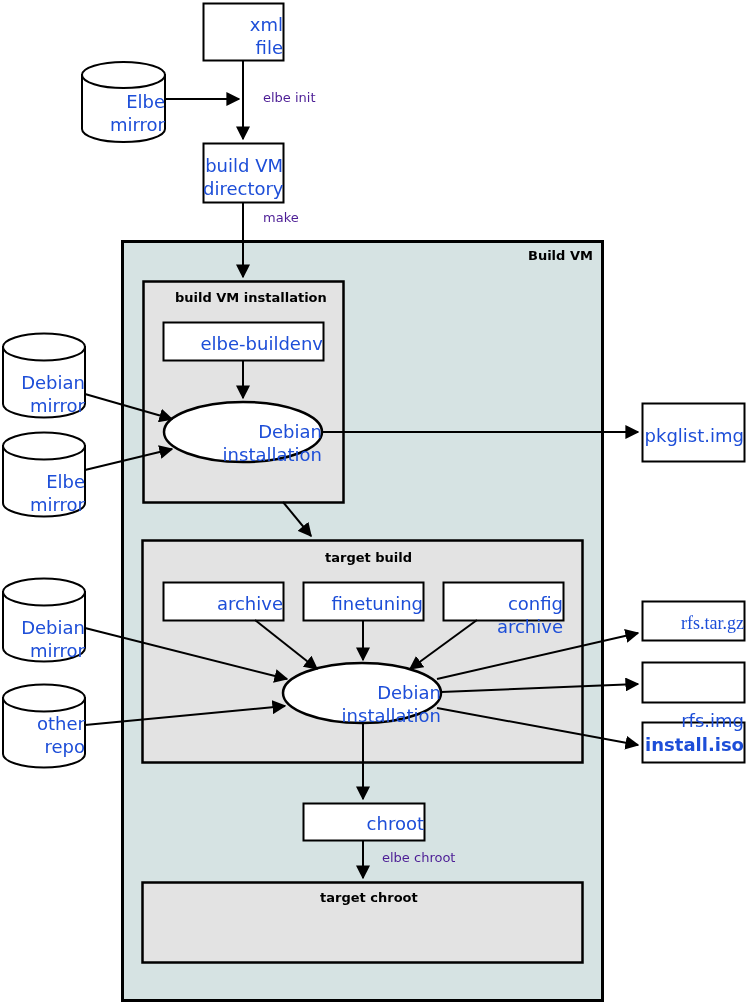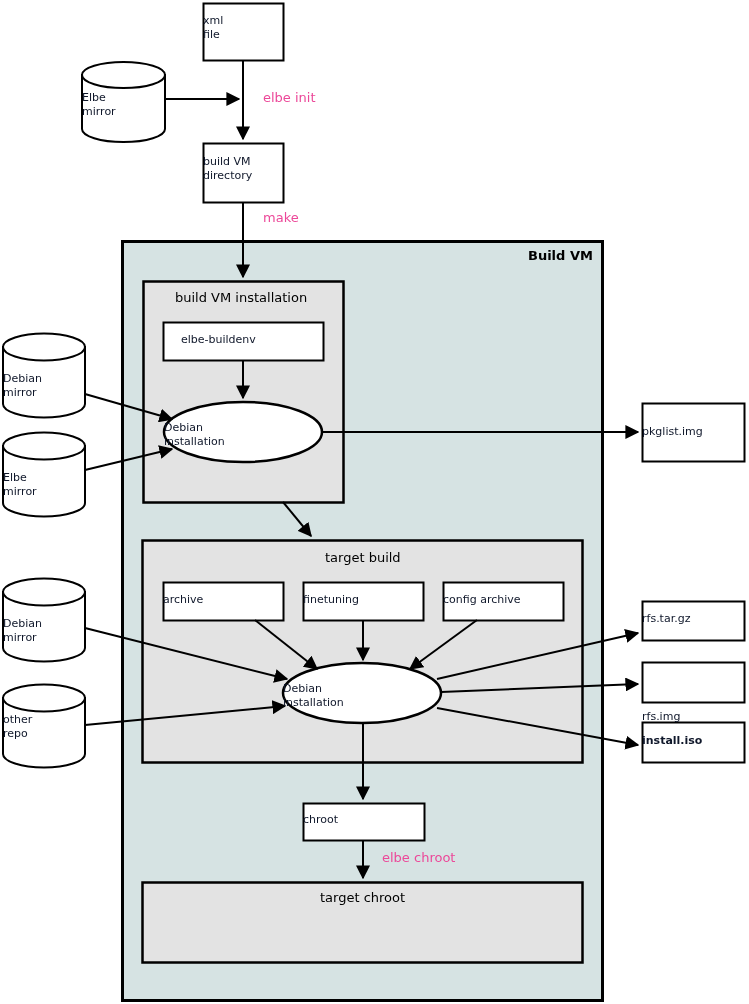--- a/index.html
+++ b/index.html
@@ -15,38 +15,39 @@
     overflow: hidden;
   }
   #canvas {
     position: absolute;
     left: 0; top: 0;
     width: 749px;
     height: 1004px;
   }
   .node-label {
     position: absolute;
-    text-align: left;
-    font-size: 11px;
-    color: #0f172a;
+    text-align: right;
+    font-size: 18px;
+    color: #1d4ed8;
     line-height: 1.25;
     pointer-events: none;
     white-space: pre-line;
   }
   .edge-label {
     position: absolute;
     font-size: 13px;
-    color: #ec4899;
+    color: #4c1d95;
     white-space: nowrap;
   }
   .container-title {
     position: absolute;
     font-size: 13px;
     color: #000000;
     white-space: nowrap;
+    font-weight: bold;
   }
   .container-title.bold {
     font-weight: bold;
   }
 </style>
 </head>
 <body>
 
 <svg id="canvas" viewBox="0 0 749 1004" xmlns="http://www.w3.org/2000/svg">
   <defs>
@@ -149,37 +150,37 @@
 <div class="container-title" style="left:175px; top:290px;">build VM installation</div>
 <div class="container-title" style="left:325px; top:550px;">target build</div>
 <div class="container-title" style="left:320px; top:890px;">target chroot</div>
 
 <div class="node-label" style="left:203px; top:14px; width:80px;">xml
 file</div>
 <div class="node-label" style="left:82px; top:91px; width:83px;">Elbe
 mirror</div>
 <div class="node-label" style="left:203px; top:155px; width:80px;">build VM
 directory</div>
-<div class="node-label" style="left:163px; top:333px; width:160px;padding-left:18px;">elbe-buildenv</div>
+<div class="node-label" style="left:163px; top:333px; width:160px;">elbe-buildenv</div>
 <div class="node-label" style="left:164px; top:421px; width:158px;">Debian
 installation</div>
 <div class="node-label" style="left:3px; top:372px; width:82px;">Debian
 mirror</div>
 <div class="node-label" style="left:3px; top:471px; width:82px;">Elbe
 mirror</div>
 <div class="node-label" style="left:642px; top:425px; width:102px;">pkglist.img</div>
 <div class="node-label" style="left:163px; top:593px; width:120px;">archive</div>
 <div class="node-label" style="left:303px; top:593px; width:120px;">finetuning</div>
 <div class="node-label" style="left:443px; top:593px; width:120px;">config archive</div>
 <div class="node-label" style="left:283px; top:682px; width:158px;">Debian
 installation</div>
 <div class="node-label" style="left:3px; top:617px; width:82px;">Debian
 mirror</div>
 <div class="node-label" style="left:3px; top:713px; width:82px;">other
 repo</div>
-<div class="node-label" style="left:642px; top:612px; width:102px;">rfs.tar.gz</div>
+<div class="node-label" style="left:642px; top:612px; width:102px;font-family:Liberation Serif, serif;">rfs.tar.gz</div>
 <div class="node-label" style="left:642px; top:674px; width:102px;margin-top:36px;">rfs.img</div>
 <div class="node-label" style="left:642px; top:734px; width:102px;font-weight:bold;">install.iso</div>
 <div class="node-label" style="left:303px; top:813px; width:121px;">chroot</div>
 
 <div class="edge-label" style="left:263px; top:90px;">elbe init</div>
 <div class="edge-label" style="left:263px; top:210px;">make</div>
 <div class="edge-label" style="left:382px; top:850px;">elbe chroot</div>
 
 </body></html>

